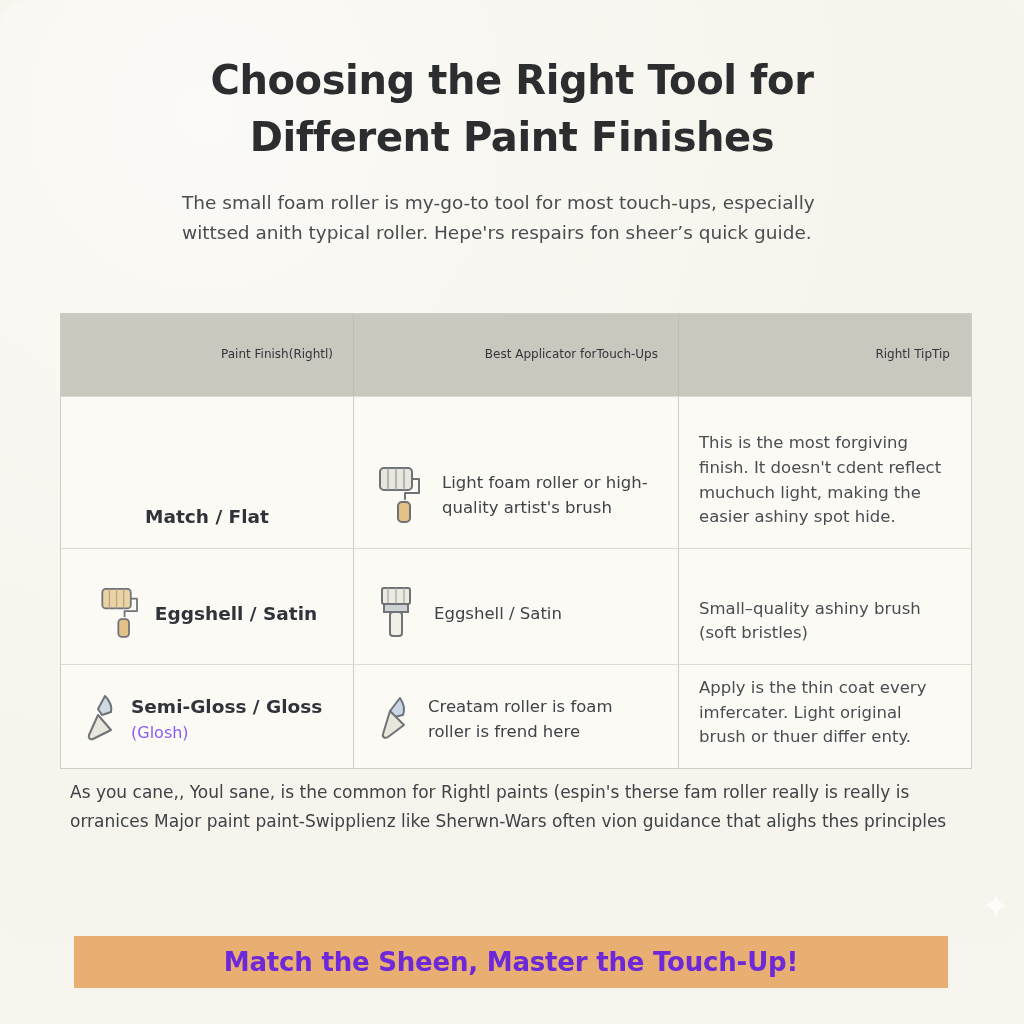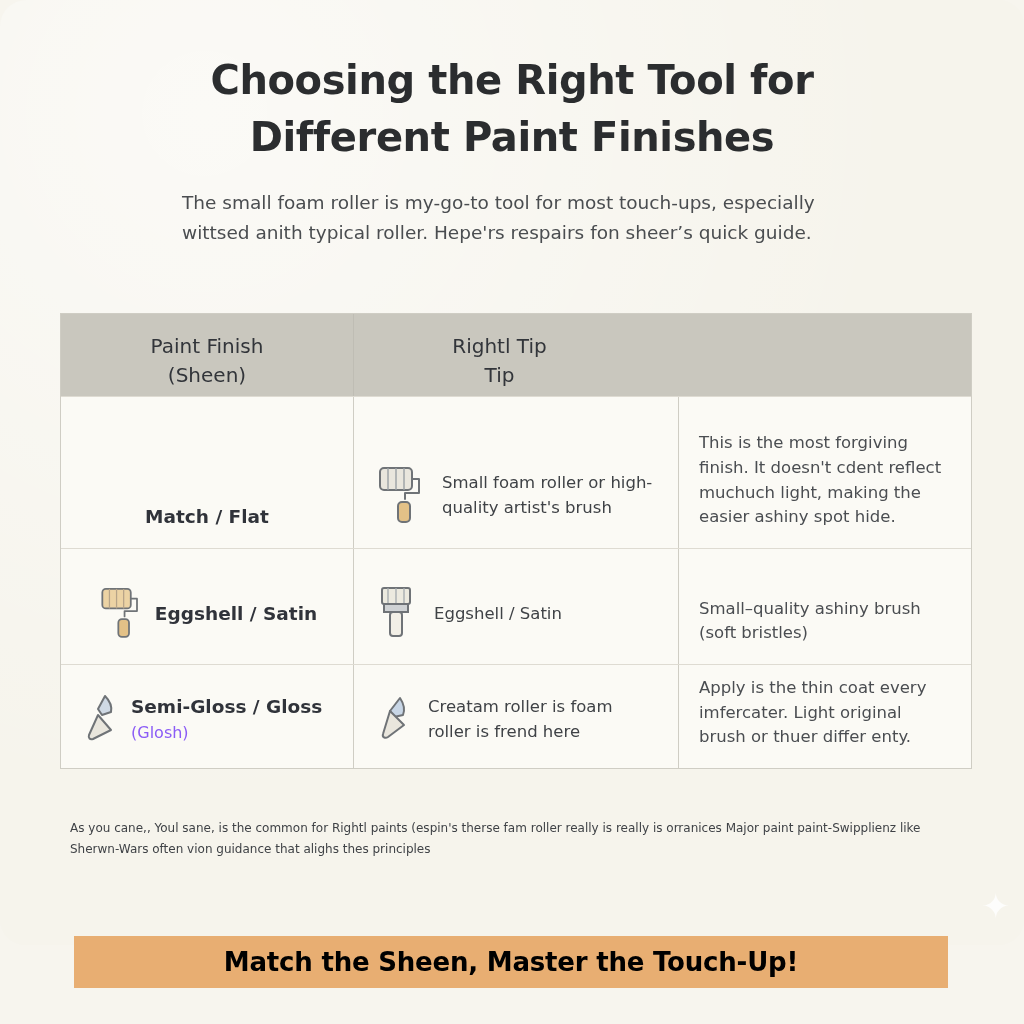--- a/index.html
+++ b/index.html
@@ -69,25 +69,25 @@
   .cell:last-child {
     border-right: none;
   }
   .col-1 { width: 293px; }
   .col-2 { width: 325px; }
   .col-3 { width: 291px; }
 
   .head-row .cell {
     height: 82px;
     display: flex;
-    flex-direction: column;
+    flex-direction: row;
     align-items: center;
-    justify-content: space-between;
+    justify-content: flex-end;
     text-align: center;
-    font-size: 20px;
+    font-size: 12px;
     line-height: 1.45;
     color: #32353a;
     border-right: 1px solid #bfbdb4;
   }
   .head-row .cell:last-child { border-right: none; }
 
   .body-row {
     border-top: 1px solid #dedbd2;
   }
   .body-row .cell {
@@ -135,43 +135,43 @@
 
   .icon {
     flex: 0 0 auto;
     display: block;
   }
 
   
   .footnote {
     position: absolute;
     left: 70px;
-    top: 806px;
+    top: 761px;
     width: 880px;
-    font-size: 12px;
+    font-size: 17px;
     line-height: 1.72;
     color: #3f4246;
   }
 
   
   .banner {
     position: absolute;
     left: 74px;
     top: 936px;
     width: 874px;
     height: 52px;
     background: #e8ae72;
     display: flex;
     align-items: center;
     justify-content: center;
   }
   .banner-text {
     font-size: 26px;
     font-weight: bold;
-    color: #000000;
+    color: #6d28d9;
     letter-spacing: -0.2px;
   }
   .sparkle {
     position: absolute;
     right: 14px;
     bottom: 22px;
     color: #ffffff;
     font-size: 34px;
     line-height: 1;
     opacity: 0.85;
@@ -183,21 +183,25 @@
 <div class="page">
 
   <h1 class="title">Choosing the Right Tool for Different Paint Finishes</h1>
   <p class="subtitle">The small foam roller is my-go-to tool for most touch-ups, especially wittsed anith typical roller. Hepe'rs respairs fon sheer’s quick guide.</p>
 
   <div class="table">
 
     <div class="table-row head-row">
       <div class="cell col-1">
         <span>Paint Finish</span>
-        <span>(Sheen)</span>
+        <span>(Rightl)</span>
+      </div>
+      <div class="cell col-2">
+        <span>Best Applicator for</span>
+        <span>Touch-Ups</span>
       </div>
       <div class="cell col-3">
         <span>Rightl Tip</span>
         <span>Tip</span>
       </div>
     </div>
 
     <div class="table-row body-row row-1">
       <div class="cell col-1">
         <div class="col-1-inner">
@@ -209,21 +213,21 @@
           <span class="icon">
             <svg width="54" height="64" viewBox="0 0 54 64" fill="none">
               <rect x="6" y="6" width="32" height="22" rx="4" fill="#e9e6dd" stroke="#6f7377" stroke-width="2"></rect>
               <line x1="14" y1="6" x2="14" y2="28" stroke="#9aa0a4" stroke-width="1.4"></line>
               <line x1="22" y1="6" x2="22" y2="28" stroke="#9aa0a4" stroke-width="1.4"></line>
               <line x1="30" y1="6" x2="30" y2="28" stroke="#9aa0a4" stroke-width="1.4"></line>
               <path d="M38 17 h7 v14 h-14 v6" stroke="#6f7377" stroke-width="2" fill="none" stroke-linecap="round" stroke-linejoin="round"></path>
               <rect x="24" y="40" width="12" height="20" rx="4" fill="#e3c187" stroke="#6f7377" stroke-width="2"></rect>
             </svg>
           </span>
-          <span class="cell-text">Small foam roller or high-quality artist's brush</span>
+          <span class="cell-text">Light foam roller or high-quality artist's brush</span>
         </div>
       </div>
       <div class="cell col-3">
         <div class="col-3-inner">
           <span class="cell-text muted">This is the most forgiving finish. It doesn't cdent reflect muchuch light, making the easier ashiny spot hide.</span>
         </div>
       </div>
     </div>
 
     <div class="table-row body-row row-2">

